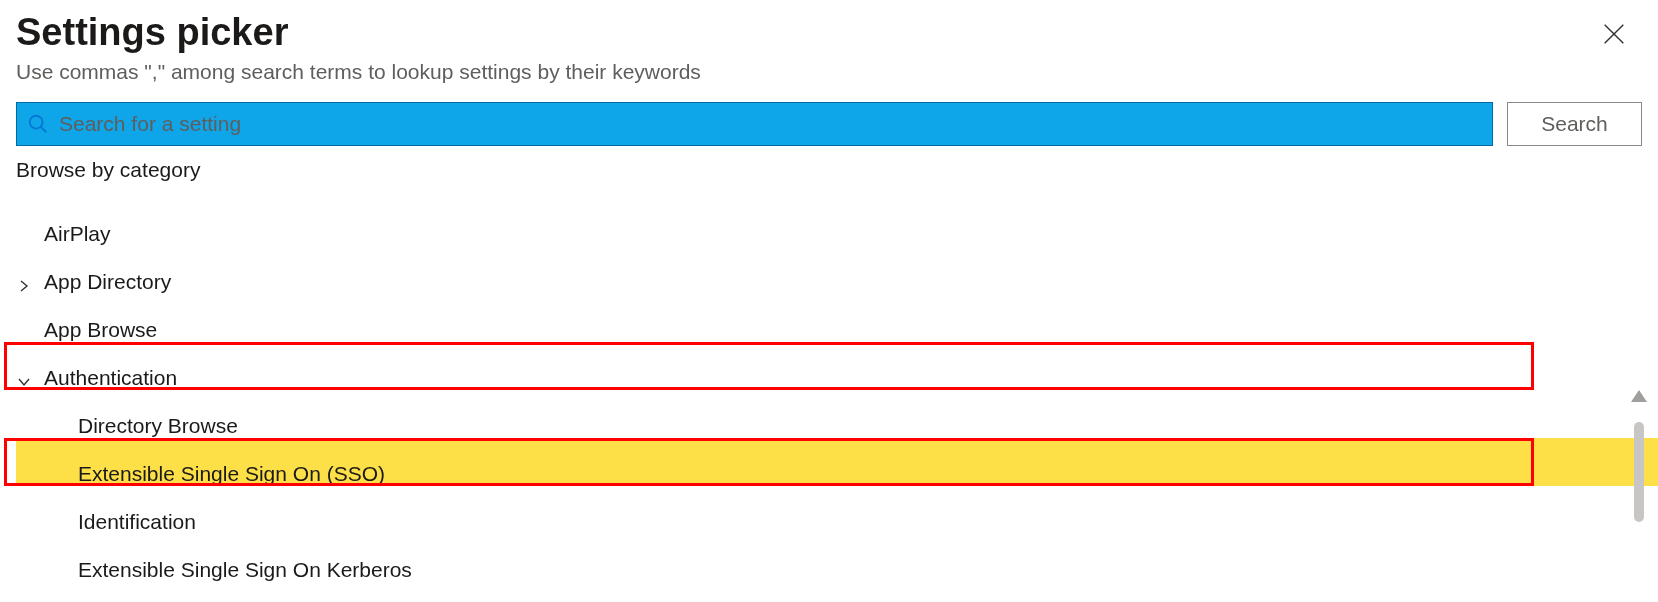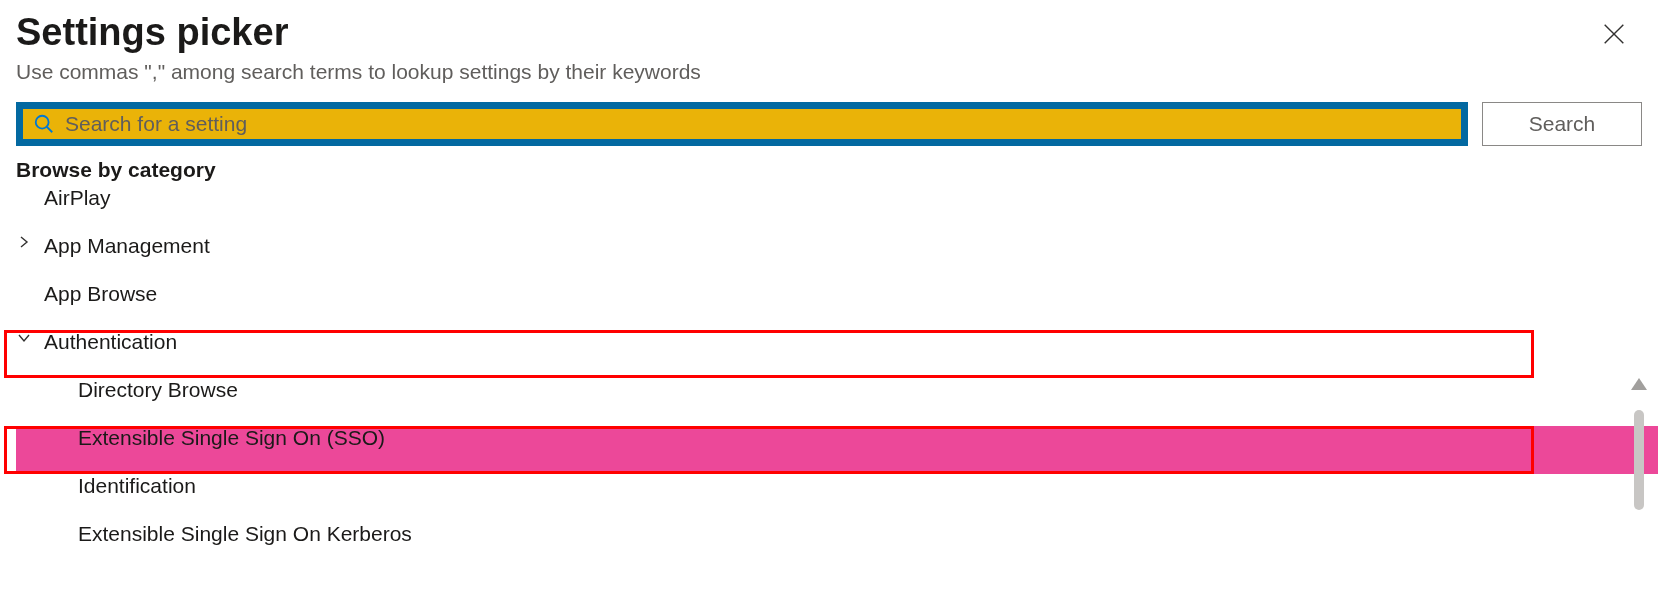--- a/index.html
+++ b/index.html
@@ -50,70 +50,70 @@
   }
   .search-row {
     padding: 0 16px;
     display: flex;
     gap: 14px;
     align-items: stretch;
     margin-bottom: 12px;
   }
   .search-box {
     flex: 1;
-    border: 7px solid #0369a1;
+    border: 1px solid #0369a1;
     height: 44px;
     display: flex;
     align-items: center;
     padding: 0 10px;
-    background: #eab308;
+    background: #0ea5e9;
   }
   .search-icon {
     width: 22px;
     height: 22px;
     margin-right: 10px;
     flex-shrink: 0;
   }
   .search-input {
     border: none;
     outline: none;
     font-size: 21px;
     font-family: inherit;
     width: 100%;
     color: #323130;
     background: transparent;
   }
   .search-input::placeholder {
     color: #605e5c;
   }
   .search-btn {
-    width: 160px;
+    width: 135px;
     border: 1px solid #8a8886;
     background: #ffffff;
     font-size: 21px;
     font-family: inherit;
     color: #605e5c;
     cursor: pointer;
   }
   .browse-label {
     padding: 0 16px;
     font-size: 21px;
-    font-weight: 700;
+    font-weight: 400;
     color: #1b1a19;
-    margin-bottom: 4px;
+    margin-bottom: 16px;
   }
   .tree-wrapper {
     position: relative;
   }
   .tree {
     padding: 0 0 0 16px;
   }
   .tree-row {
     display: flex;
-    align-items: flex-start;
+    align-items: flex-end;
     height: 48px;
     font-size: 21px;
     cursor: pointer;
     position: relative;
   }
   .chevron {
     width: 28px;
     display: flex;
     align-items: center;
     justify-content: flex-start;
@@ -128,21 +128,21 @@
     flex-shrink: 0;
   }
   .tree-label {
     color: #1b1a19;
   }
   .indent {
     width: 34px;
     flex-shrink: 0;
   }
   .selected {
-    background: #ec4899;
+    background: #fde047;
   }
   .highlight-box {
     position: absolute;
     border: 3px solid #ff0000;
     pointer-events: none;
     left: 4px;
     right: 124px;
   }
   .highlight-auth {
     top: 144px;
@@ -213,21 +213,21 @@
       <span class="chevron-spacer"></span>
       <span class="tree-label">AirPlay</span>
     </div>
 
     <div class="tree-row">
       <span class="chevron">
         <svg viewBox="0 0 16 16" fill="none" stroke="#323130" stroke-width="1.4">
           <polyline points="5,3 11,8 5,13"></polyline>
         </svg>
       </span>
-      <span class="tree-label">App Management</span>
+      <span class="tree-label">App Directory</span>
     </div>
 
     <div class="tree-row">
       <span class="chevron-spacer"></span>
       <span class="tree-label">App Browse</span>
     </div>
 
     <div class="tree-row">
       <span class="chevron">
         <svg viewBox="0 0 16 16" fill="none" stroke="#323130" stroke-width="1.4">

